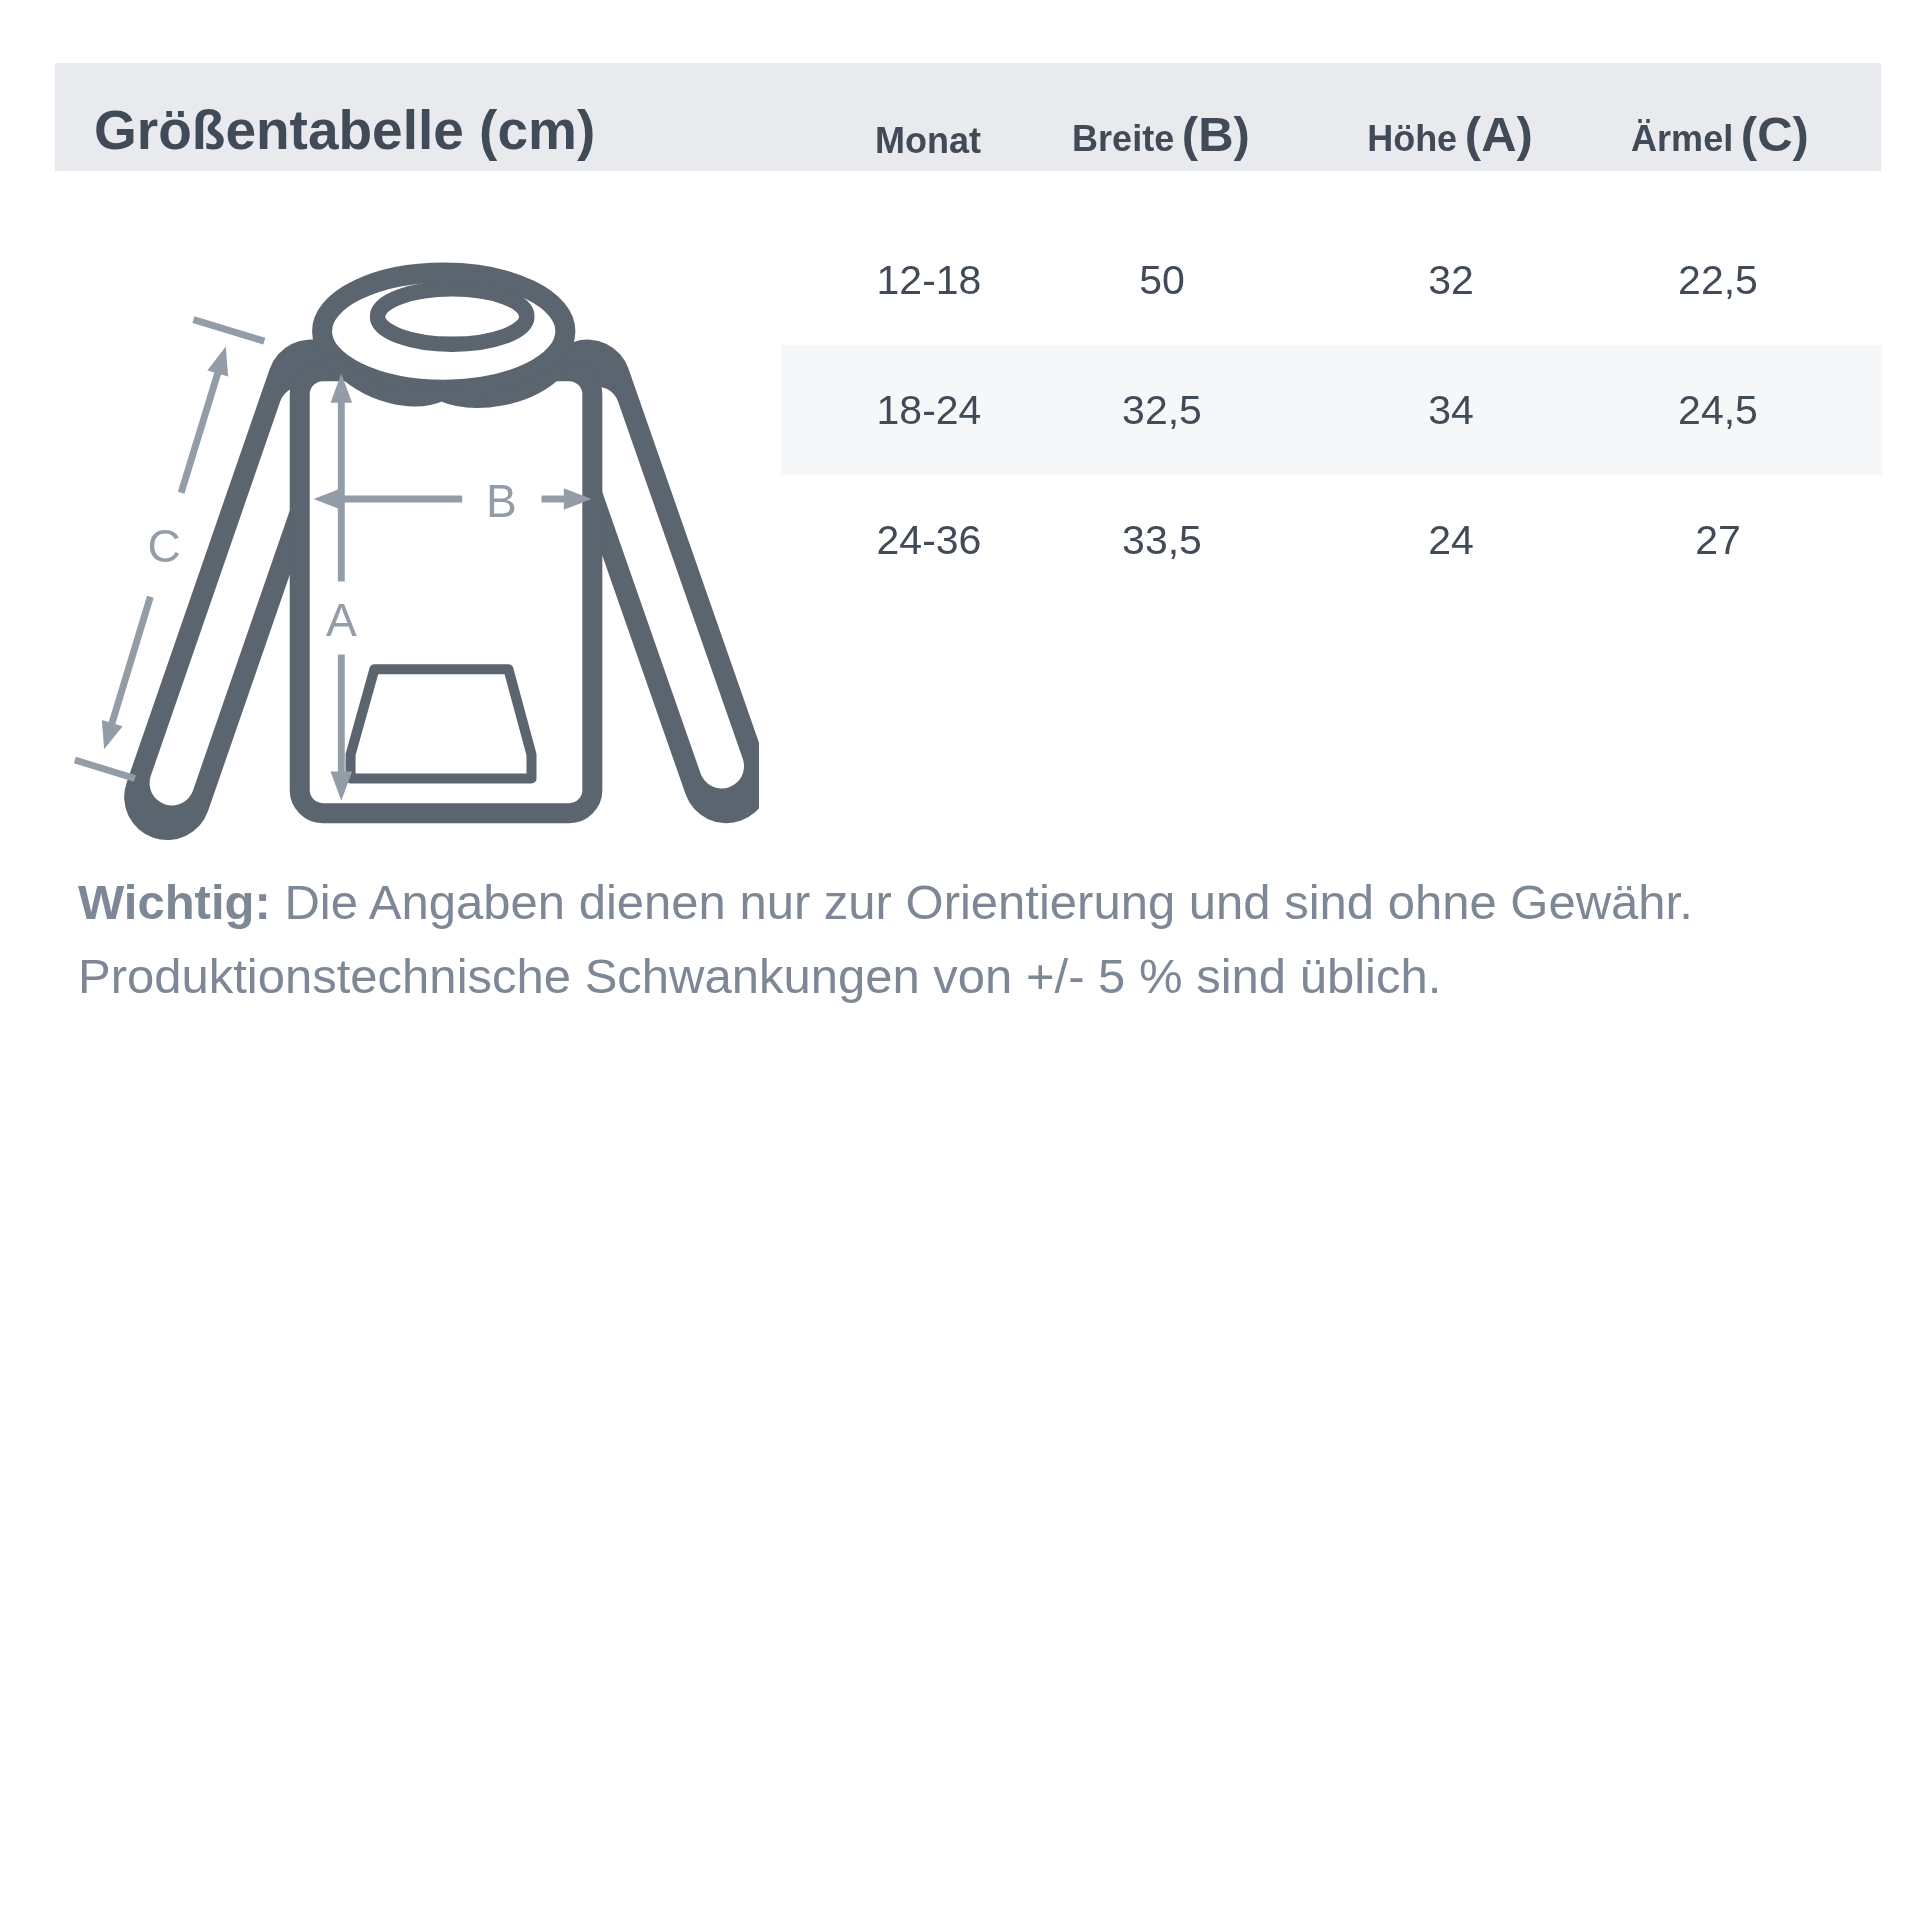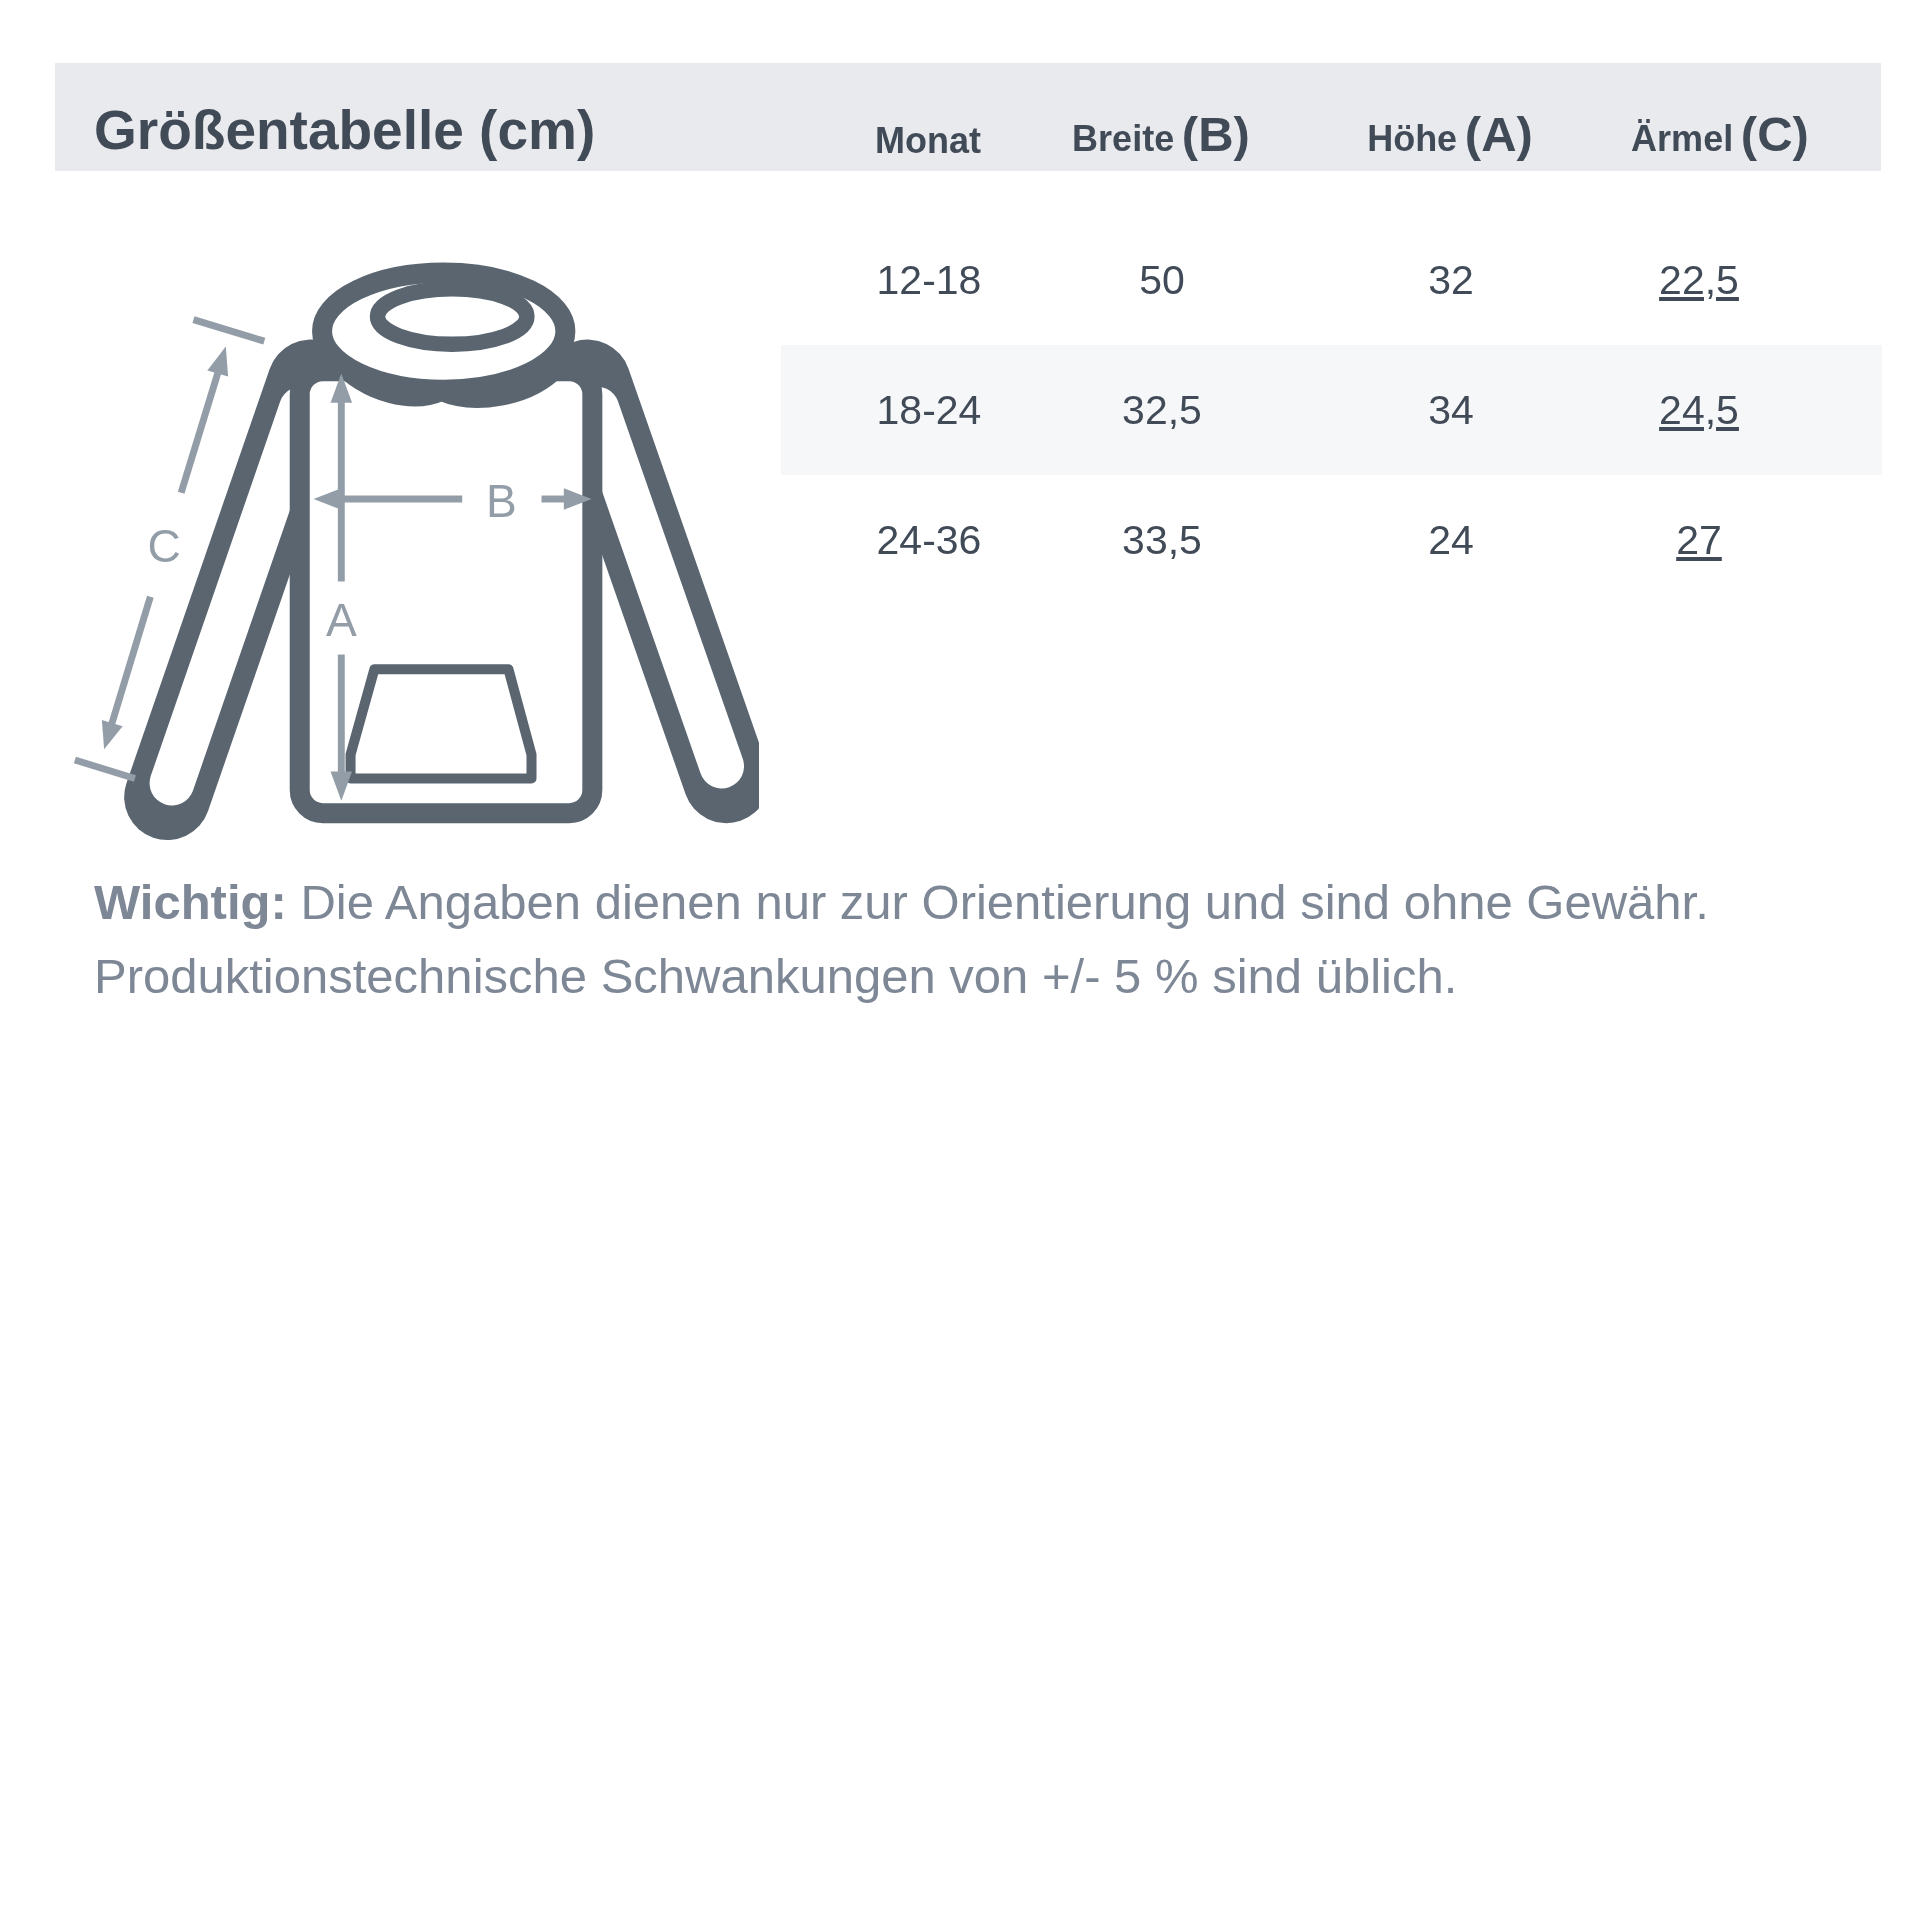--- a/index.html
+++ b/index.html
@@ -29,24 +29,24 @@
   .rows{
     position:absolute;left:781px;top:215px;width:1101px;
   }
   .row{position:relative;height:130px;}
   .row.alt{background:#f6f7f9;}
   .cell{
     position:absolute;top:0;width:262px;height:130px;
     display:flex;align-items:center;justify-content:center;
     font-size:41px;color:#414a57;white-space:nowrap;
   }
-  .c1{left:17px;} .c2{left:250px;} .c3{left:539px;} .c4{left:787px;text-decoration:underline;}
+  .c1{left:17px;} .c2{left:250px;} .c3{left:539px;} .c4{left:806px;}
   .diagram{position:absolute;left:73px;top:258px;}
   .note{
-    position:absolute;left:94px;top:865px;width:1772px;
+    position:absolute;left:78px;top:865px;width:1772px;
     font-size:49px;line-height:74px;color:#7d8795;
   }
   .note b{font-weight:bold;color:#7d8795;}
   .note .nline{white-space:nowrap;}
 </style>
 </head>
 <body>
 
 <div class="header-bar">
   <div class="title">Größentabelle (cm)</div>

